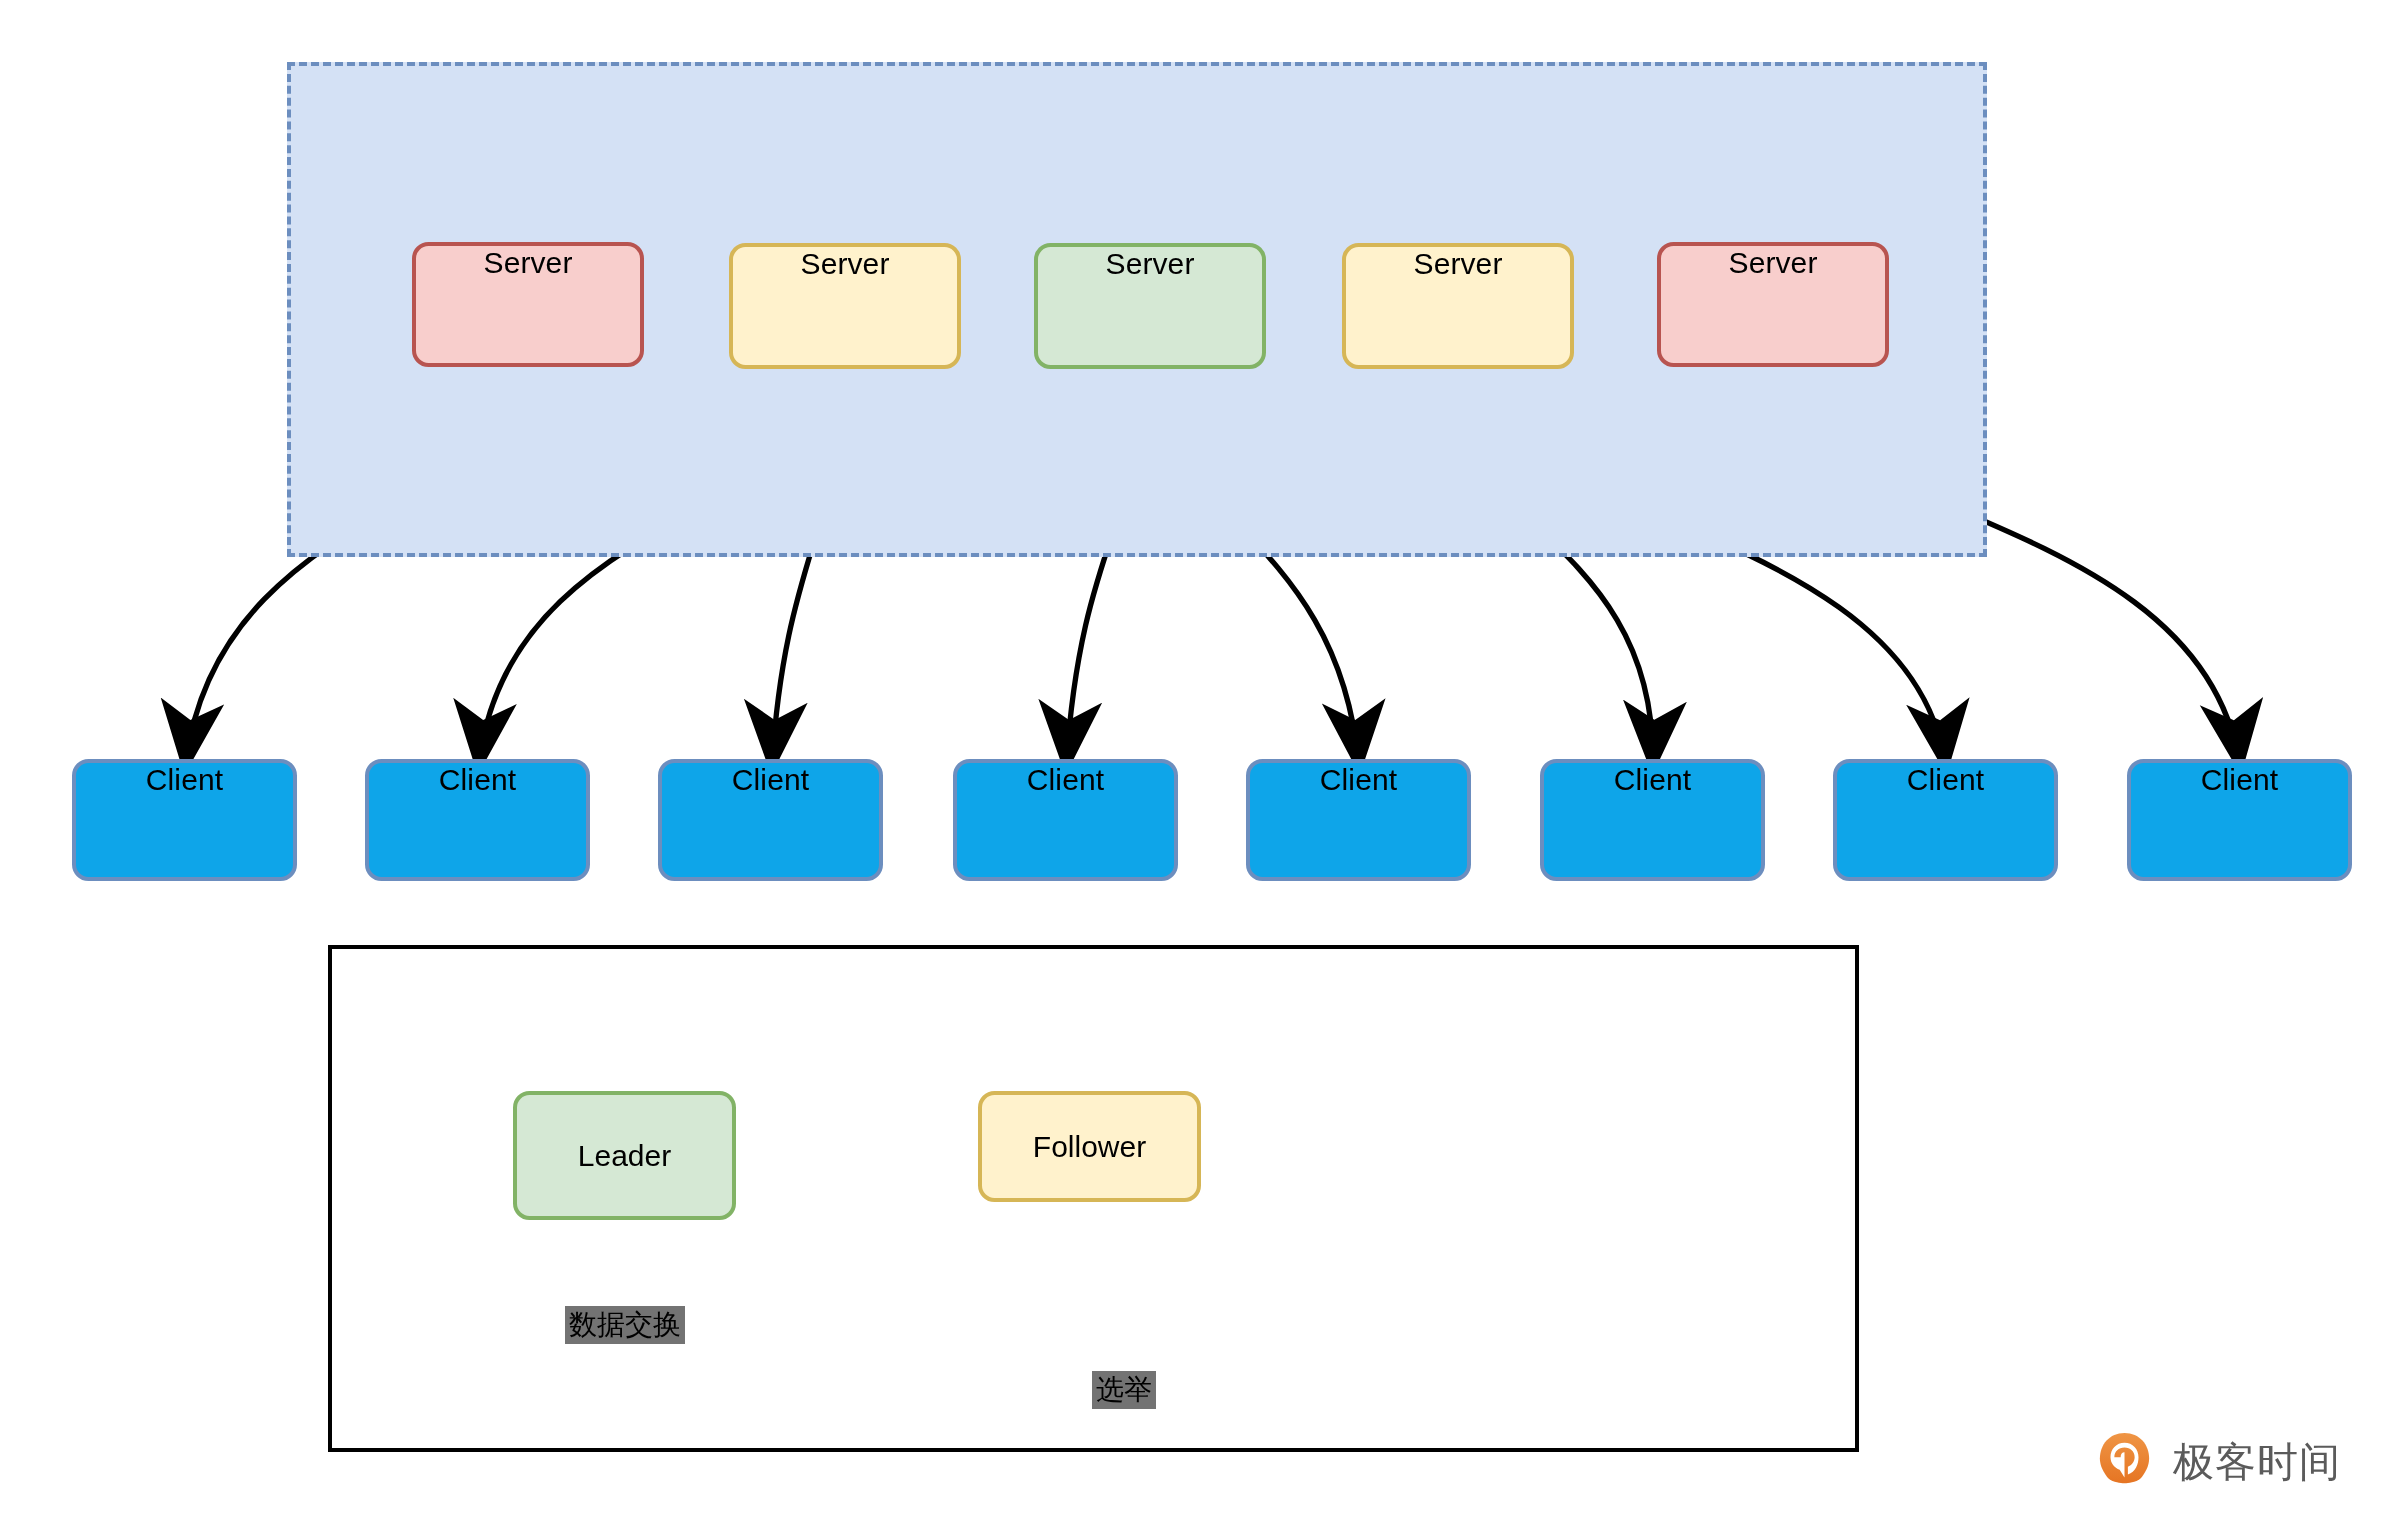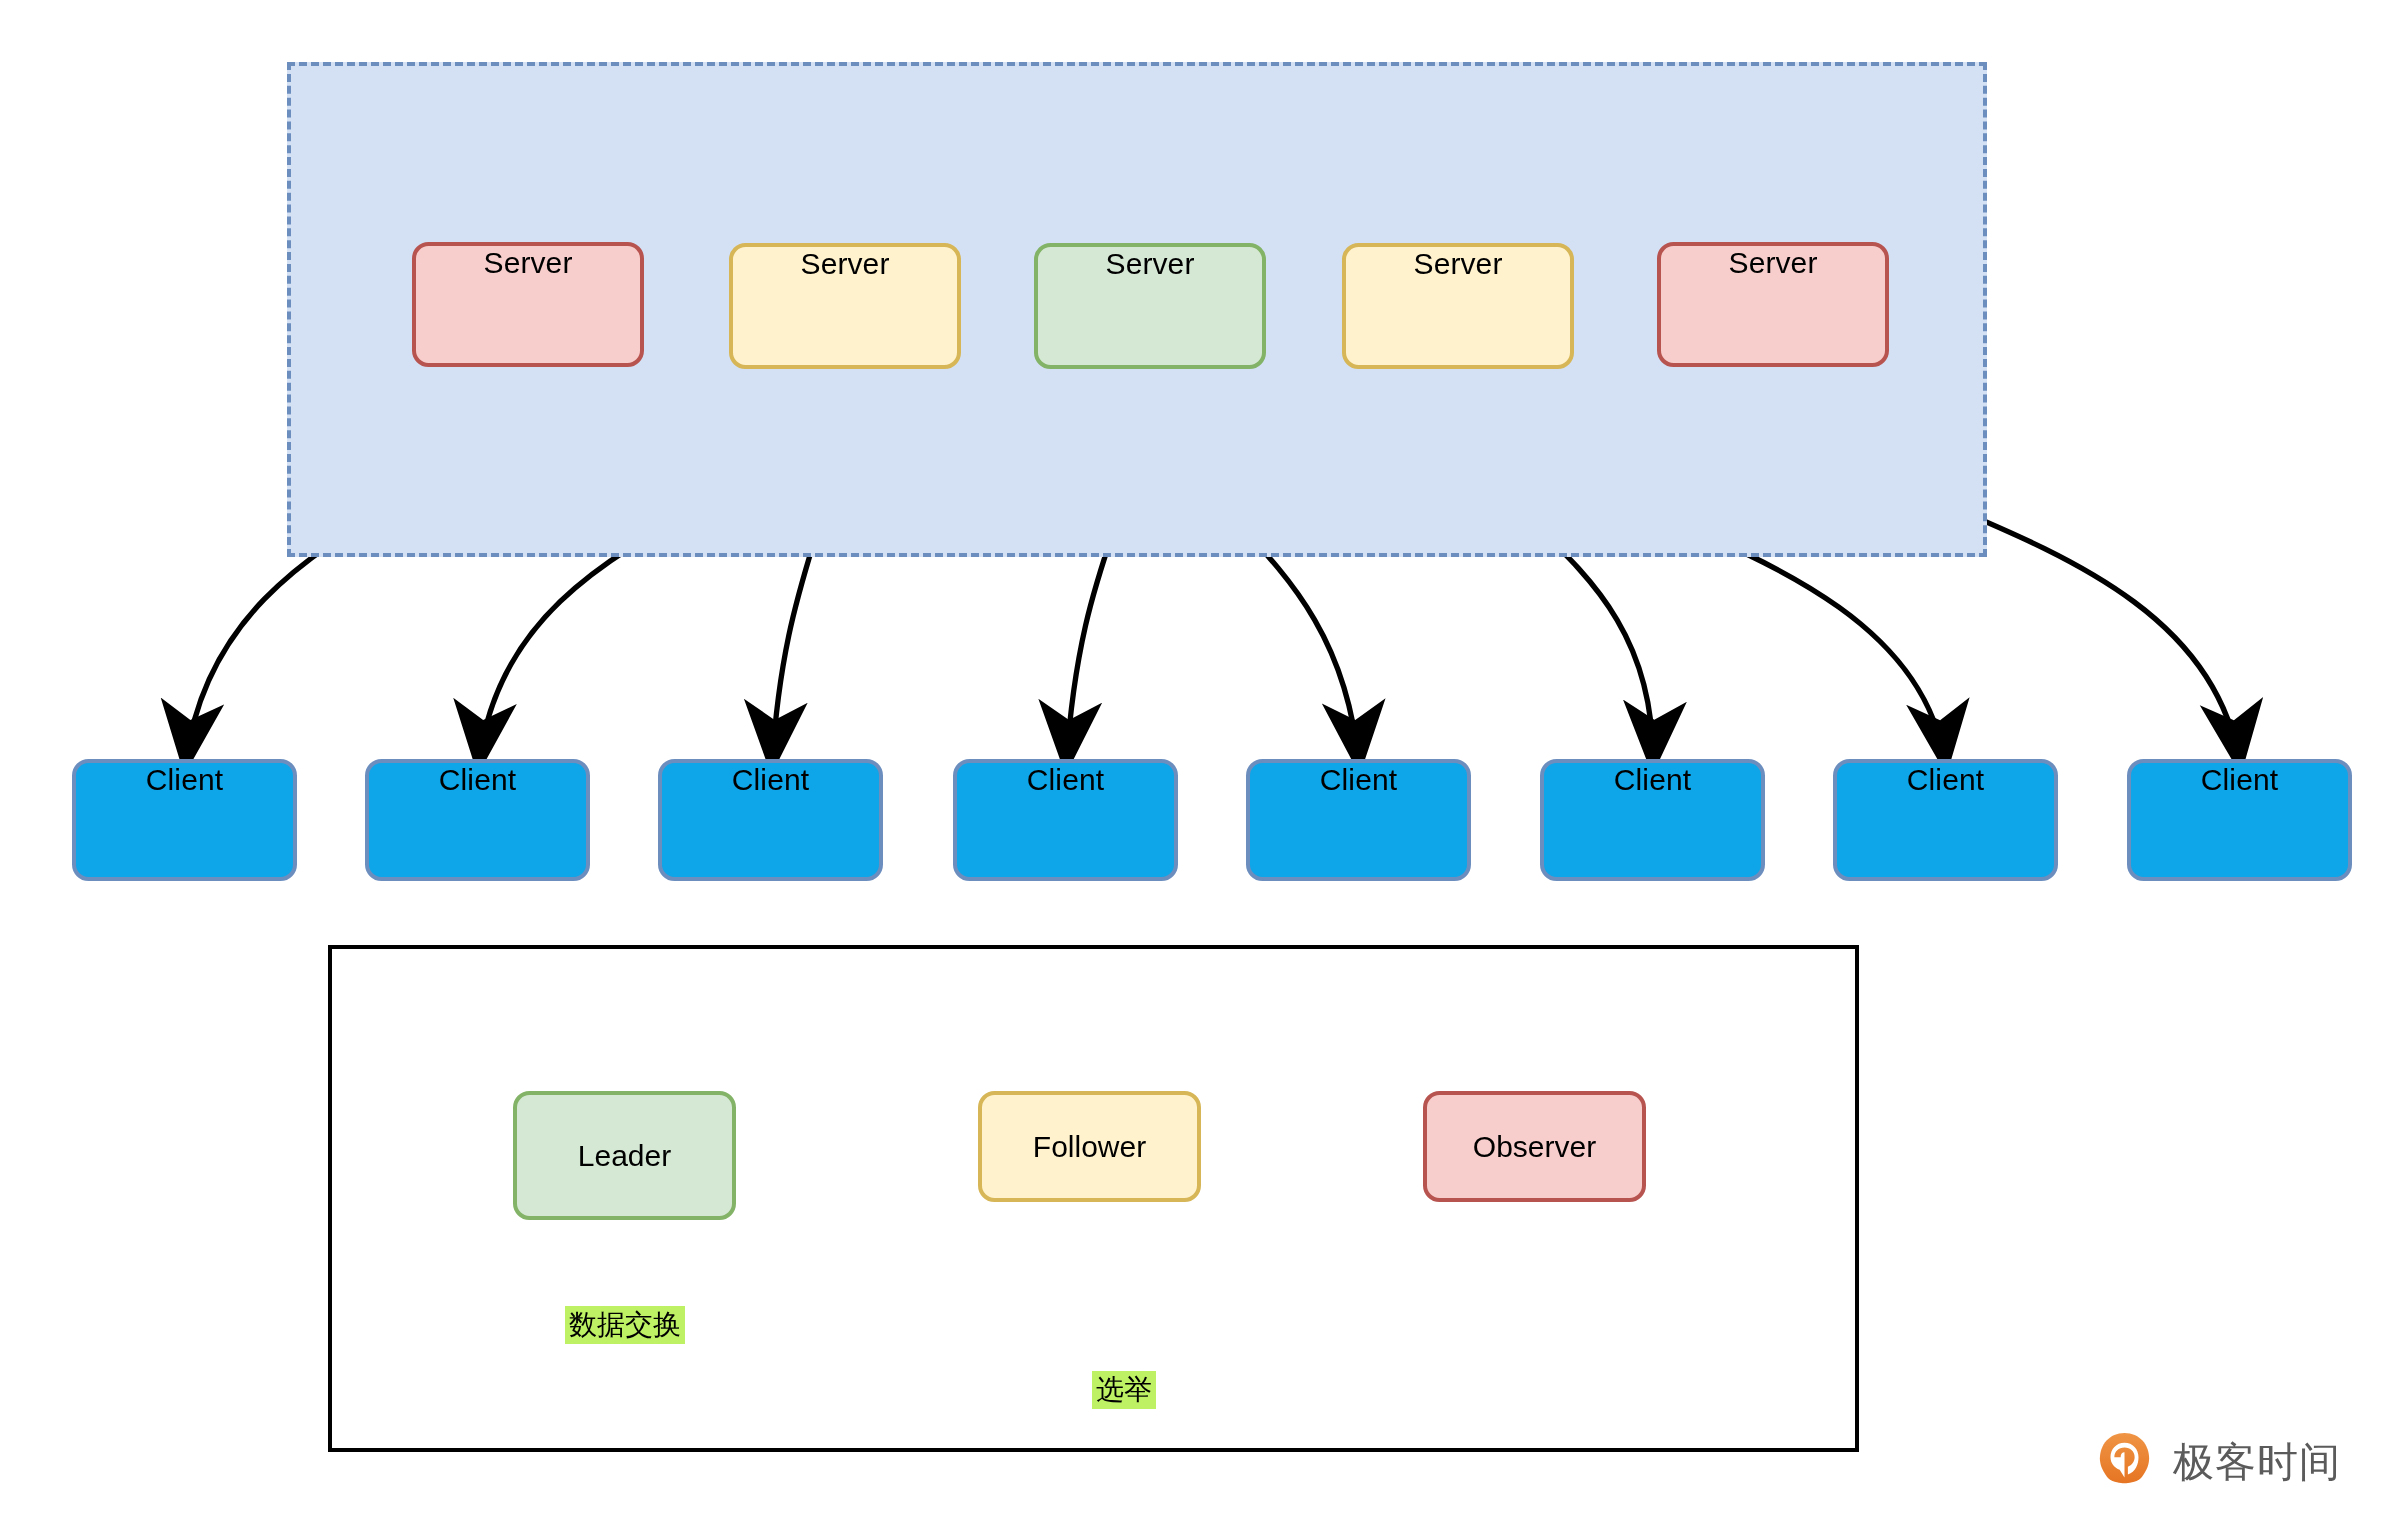--- a/index.html
+++ b/index.html
@@ -78,21 +78,21 @@
     border-style: solid;
     border-width: 4.4px;
     font-size: 30px;
     color: #000000;
     z-index: 6;
   }
   .legend-arrow-label {
     position: absolute;
     font-size: 28px;
     color: #000000;
-    background: #bef264;
+    background: #737373;
     padding: 0 3.9px;
     z-index: 7;
     white-space: nowrap;
   }
   #watermark {
     position: absolute;
     left: 2096px;
     top: 1431px;
     display: flex;
     align-items: center;
@@ -194,23 +194,20 @@
   </div>
   <div class="node client" style="left:2127px; top:759px; width:225px; height:122px;">
     <span>Client</span>
   </div>
 
   <div class="legend-swatch leader" style="left:513px; top:1091px; width:223px; height:129px; background:#d5e8d4; border-color:#82b366;">
     <span>Leader</span>
   </div>
   <div class="legend-swatch follower" style="left:978px; top:1091px; width:223px; height:111px; background:#fff2cc; border-color:#d6b656;align-items:center;">
     <span>Follower</span>
-  </div>
-  <div class="legend-swatch observer" style="left:1423px; top:1091px; width:223px; height:111px; background:#f8cecc; border-color:#b85450;">
-    <span>Observer</span>
   </div>
 
   <svg class="layer" viewBox="0 0 4960 3160">
     <defs>
       <marker id="lah" markerWidth="12" markerHeight="12" refX="9" refY="5" orient="auto" markerUnits="strokeWidth">
         <path d="M0,0 L11,5 L0,10 L2.8,5 Z" fill="#000000"></path>
       </marker>
       <marker id="lahs" markerWidth="12" markerHeight="12" refX="9" refY="5" orient="auto" markerUnits="strokeWidth">
         <path d="M0,0 L11,5 L0,10 L2.8,5 Z" fill="#000000"></path>
       </marker>

